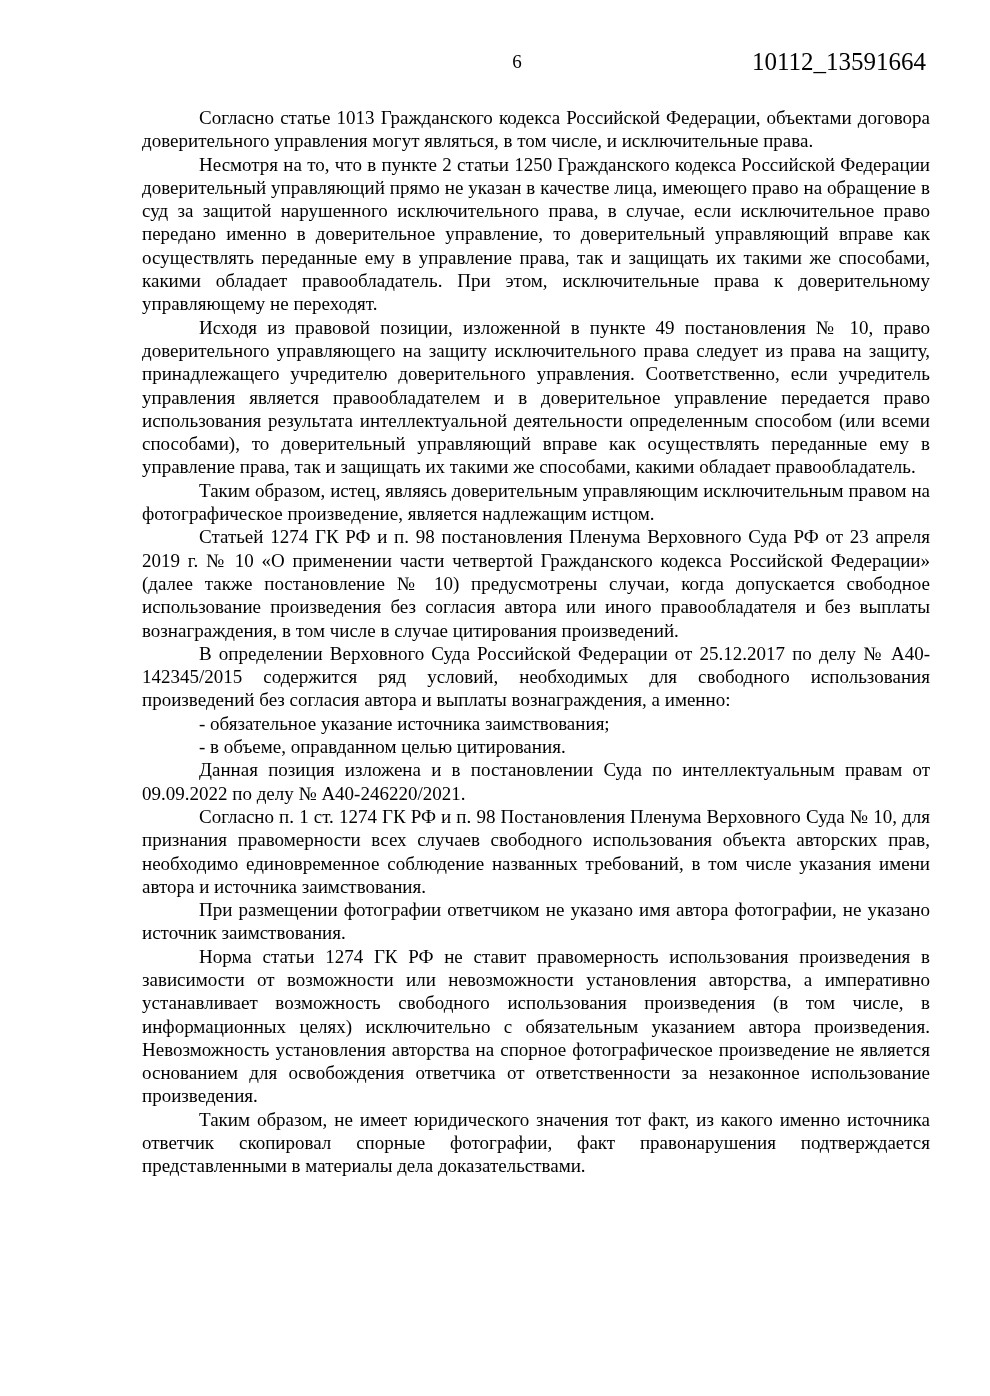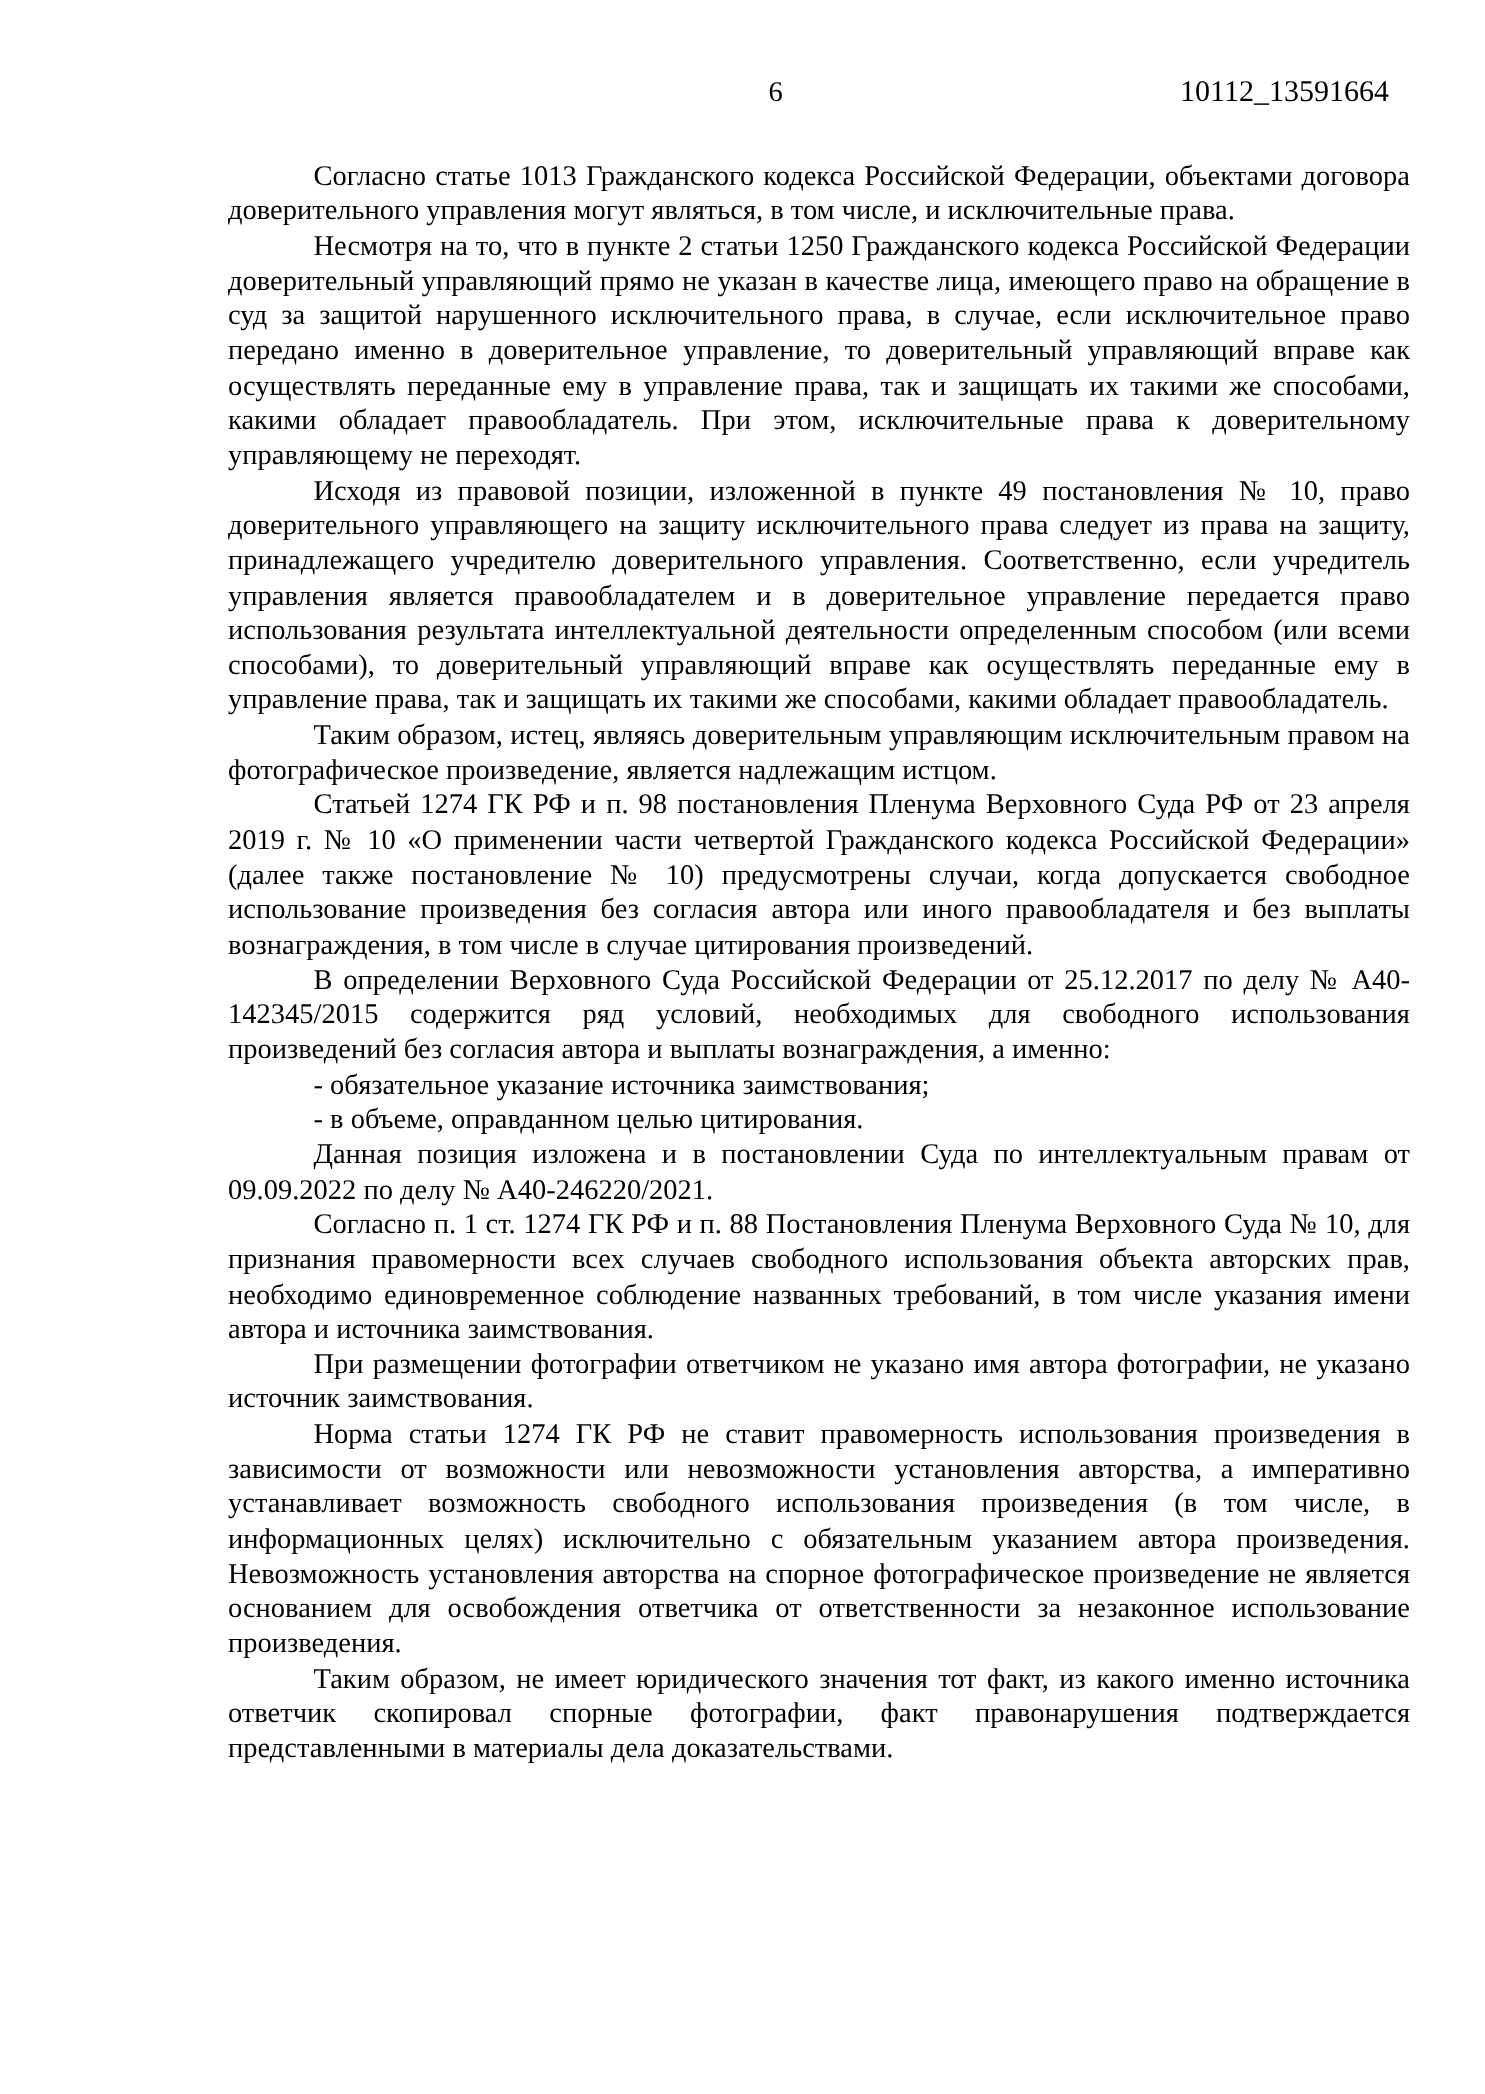--- a/index.html
+++ b/index.html
@@ -22,28 +22,28 @@
     left: 492px;
     width: 50px;
     text-align: center;
     font-size: 19px;
     line-height: 23px;
   }
   .doc-id {
     position: absolute;
     top: 50px;
     right: 64px;
-    font-size: 20px;
+    font-size: 25px;
     line-height: 23px;
     text-align: right;
   }
   .body-text {
     position: absolute;
     top: 106px;
-    left: 152px;
+    left: 142px;
     width: 788px;
     font-size: 19px;
     line-height: 23.3px;
     text-align: justify;
     hyphens: none;
   }
   .body-text p {
     margin: 0;
     padding: 0;
     text-indent: 57px;
@@ -58,18 +58,18 @@
   <div class="body-text">
     <p>Согласно статье 1013 Гражданского кодекса Российской Федерации, объектами договора доверительного управления могут являться, в том числе, и исключительные права.</p>
     <p>Несмотря на то, что в пункте 2 статьи 1250 Гражданского кодекса Российской Федерации доверительный управляющий прямо не указан в качестве лица, имеющего право на обращение в суд за защитой нарушенного исключительного права, в случае, если исключительное право передано именно в доверительное управление, то доверительный управляющий вправе как осуществлять переданные ему в управление права, так и защищать их такими же способами, какими обладает правообладатель. При этом, исключительные права к доверительному управляющему не переходят.</p>
     <p>Исходя из правовой позиции, изложенной в пункте 49 постановления № 10, право доверительного управляющего на защиту исключительного права следует из права на защиту, принадлежащего учредителю доверительного управления. Соответственно, если учредитель управления является правообладателем и в доверительное управление передается право использования результата интеллектуальной деятельности определенным способом (или всеми способами), то доверительный управляющий вправе как осуществлять переданные ему в управление права, так и защищать их такими же способами, какими обладает правообладатель.</p>
     <p>Таким образом, истец, являясь доверительным управляющим исключительным правом на фотографическое произведение, является надлежащим истцом.</p>
     <p>Статьей 1274 ГК РФ и п. 98 постановления Пленума Верховного Суда РФ от 23 апреля 2019 г. № 10 «О применении части четвертой Гражданского кодекса Российской Федерации» (далее также постановление № 10) предусмотрены случаи, когда допускается свободное использование произведения без согласия автора или иного правообладателя и без выплаты вознаграждения, в том числе в случае цитирования произведений.</p>
     <p>В определении Верховного Суда Российской Федерации от 25.12.2017 по делу № А40-142345/2015 содержится ряд условий, необходимых для свободного использования произведений без согласия автора и выплаты вознаграждения, а именно:</p>
     <p>- обязательное указание источника заимствования;</p>
     <p>- в объеме, оправданном целью цитирования.</p>
     <p>Данная позиция изложена и в постановлении Суда по интеллектуальным правам от 09.09.2022 по делу № А40-246220/2021.</p>
-    <p>Согласно п. 1 ст. 1274 ГК РФ и п. 88 Постановления Пленума Верховного Суда № 10, для признания правомерности всех случаев свободного использования объекта авторских прав, необходимо единовременное соблюдение названных требований, в том числе указания имени автора и источника заимствования.</p>
+    <p>Согласно п. 1 ст. 1274 ГК РФ и п. 98 Постановления Пленума Верховного Суда № 10, для признания правомерности всех случаев свободного использования объекта авторских прав, необходимо единовременное соблюдение названных требований, в том числе указания имени автора и источника заимствования.</p>
     <p>При размещении фотографии ответчиком не указано имя автора фотографии, не указано источник заимствования.</p>
     <p>Норма статьи 1274 ГК РФ не ставит правомерность использования произведения в зависимости от возможности или невозможности установления авторства, а императивно устанавливает возможность свободного использования произведения (в том числе, в информационных целях) исключительно с обязательным указанием автора произведения. Невозможность установления авторства на спорное фотографическое произведение не является основанием для освобождения ответчика от ответственности за незаконное использование произведения.</p>
     <p>Таким образом, не имеет юридического значения тот факт, из какого именно источника ответчик скопировал спорные фотографии, факт правонарушения подтверждается представленными в материалы дела доказательствами.</p>
   </div>
 </div>
 
 </body></html>

